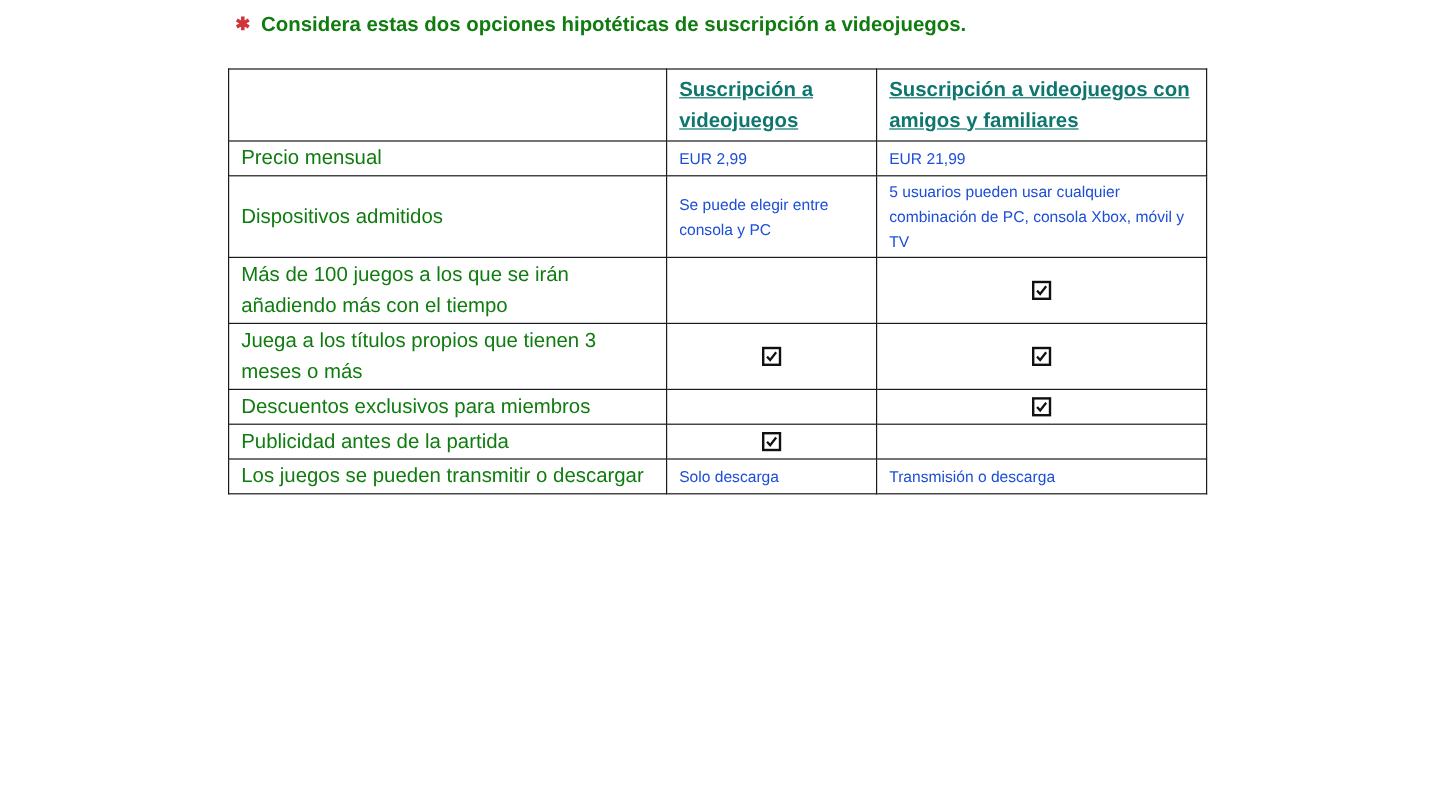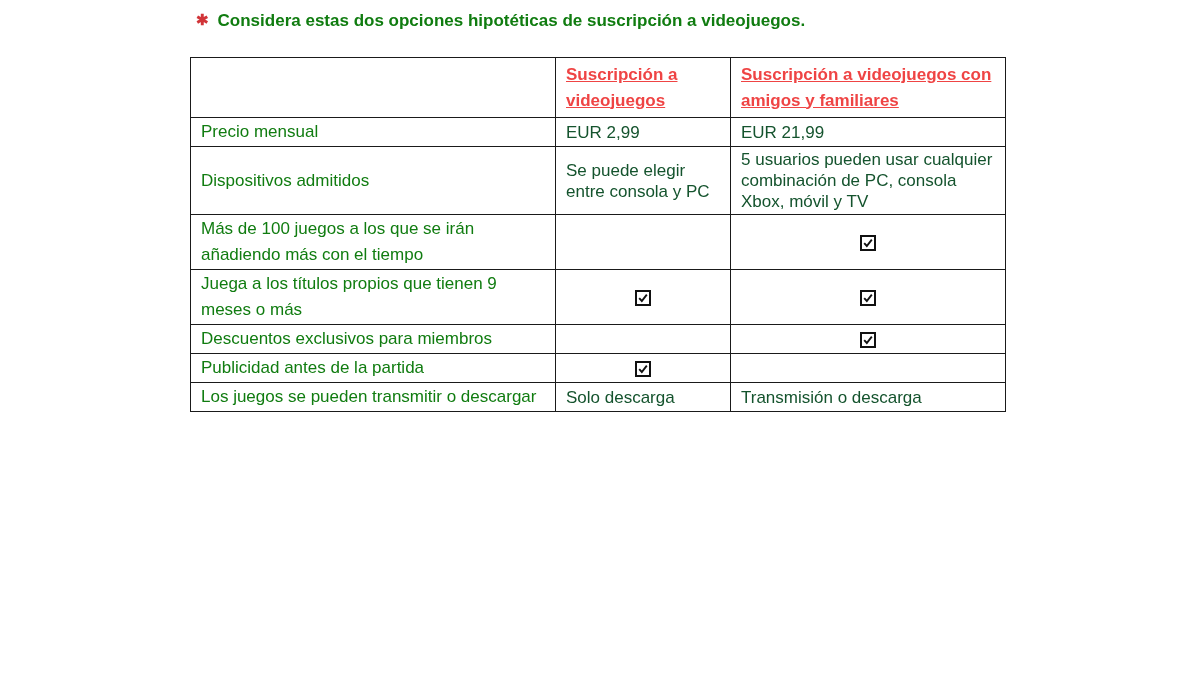--- a/index.html
+++ b/index.html
@@ -45,37 +45,37 @@
   table.compare th,
   table.compare td {
     border: 1.4px solid #1a1a1a;
     vertical-align: middle;
     overflow: hidden;
   }
 
   th.head-cell {
     text-align: left;
     padding: 4px 10px;
-    color: #ef4444;
+    color: #0f766e;
     font-size: 17px;
     font-weight: bold;
     text-decoration: underline;
     line-height: 1.5;
   }
 
   td.label-cell {
     color: #107C10;
     font-size: 17px;
     font-weight: normal;
     padding: 1px 10px;
     line-height: 26px;
   }
   td.value-cell {
-    color: #14532d;
-    font-size: 17px;
+    color: #1d4ed8;
+    font-size: 13px;
     padding: 2px 10px;
     line-height: 21px;
   }
   td.check-cell { text-align: center; padding: 2px; }
   td.empty-cell { background: #ffffff; }
 
   .checkbox {
     display: inline-block;
     width: 12px; height: 12px;
     border: 2px solid #111111;
@@ -119,21 +119,21 @@
           <td class="value-cell">5 usuarios pueden usar cualquier combinación de PC, consola Xbox, móvil y TV</td>
         </tr>
         <tr>
           <td class="label-cell">Más de 100 juegos a los que se irán añadiendo más con el tiempo</td>
           <td class="empty-cell"></td>
           <td class="check-cell"><span class="checkbox"><svg viewBox="0 0 12 12">
                 <path d="M2.2 6.2 L4.8 9 L9.8 2.6" fill="none" stroke="#111111" stroke-width="1.9"></path>
               </svg></span></td>
         </tr>
         <tr>
-          <td class="label-cell">Juega a los títulos propios que tienen 9 meses o más</td>
+          <td class="label-cell">Juega a los títulos propios que tienen 3 meses o más</td>
           <td class="check-cell"><span class="checkbox"><svg viewBox="0 0 12 12">
                 <path d="M2.2 6.2 L4.8 9 L9.8 2.6" fill="none" stroke="#111111" stroke-width="1.9"></path>
               </svg></span></td>
           <td class="check-cell"><span class="checkbox"><svg viewBox="0 0 12 12">
                 <path d="M2.2 6.2 L4.8 9 L9.8 2.6" fill="none" stroke="#111111" stroke-width="1.9"></path>
               </svg></span></td>
         </tr>
         <tr>
           <td class="label-cell">Descuentos exclusivos para miembros</td>
           <td class="empty-cell"></td>

